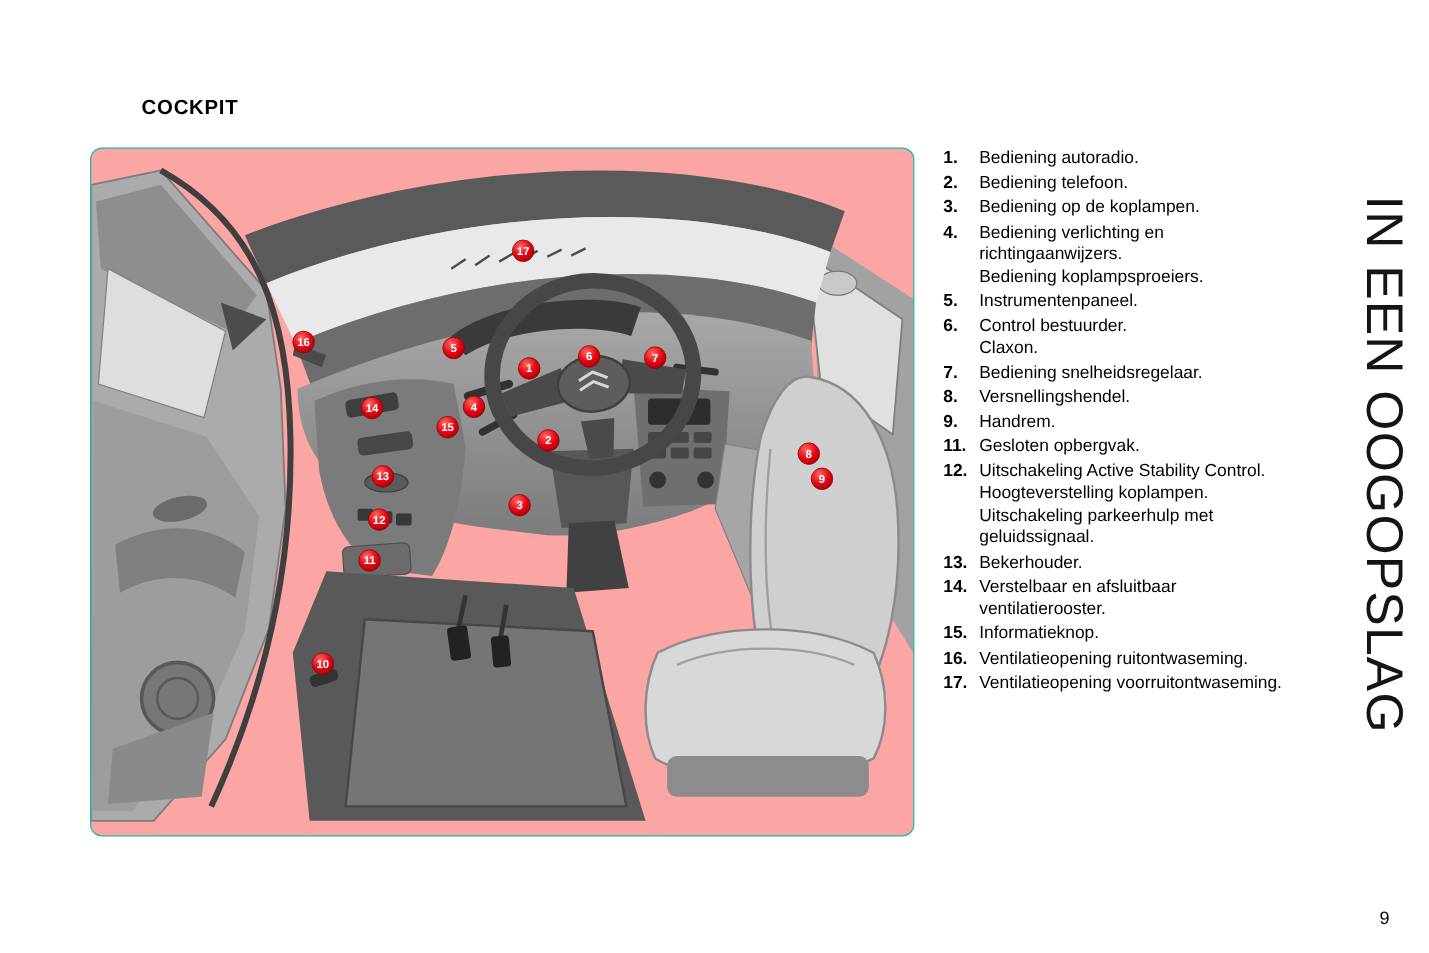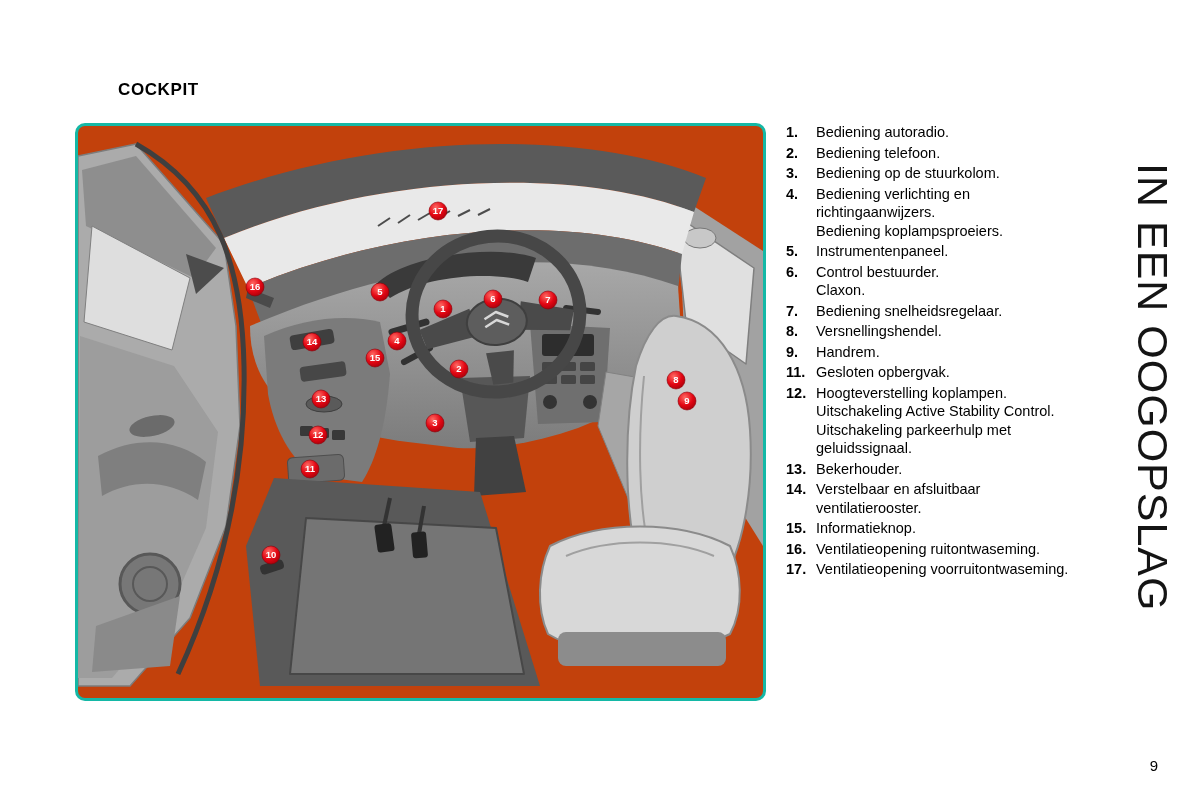--- a/index.html
+++ b/index.html
@@ -11,22 +11,22 @@
     overflow:hidden;
     color:#000;
   }
   .page-title {
     position:absolute; left:75px; top:80px;
     font-size:17px; font-weight:bold; letter-spacing:0.6px;margin-left:43px;
   }
   .diagram-box {
     position:absolute; left:75px; top:123px;
     width:685px; height:572px;
-    border:3px solid #14b8a6; border-radius:10px;
-    background:#c2410c;
+    border:1px solid #14b8a6; border-radius:10px;
+    background:#fca5a5;
     overflow:hidden;
   }
   .diagram-box svg { display:block; width:100%; height:100%; }
   .marker-label {
     fill:#ffffff; font-size:9.5px; font-weight:bold;
     text-anchor:middle;
     font-family:"Liberation Sans", sans-serif;
   }
   .legend {
     position:absolute; left:786px; top:123px; width:320px;
@@ -232,21 +232,21 @@
       </div>
       <div class="legend-item">
         <span class="legend-num">2.</span>
         <span class="legend-text">
           <span class="legend-line">Bediening telefoon.</span>
         </span>
       </div>
       <div class="legend-item">
         <span class="legend-num">3.</span>
         <span class="legend-text">
-          <span class="legend-line">Bediening op de stuurkolom.</span>
+          <span class="legend-line">Bediening op de koplampen.</span>
         </span>
       </div>
       <div class="legend-item">
         <span class="legend-num">4.</span>
         <span class="legend-text">
           <span class="legend-line">Bediening verlichting en richtingaanwijzers.</span>
           <span class="legend-line">Bediening koplampsproeiers.</span>
         </span>
       </div>
       <div class="legend-item">
@@ -282,22 +282,22 @@
       </div>
       <div class="legend-item">
         <span class="legend-num">11.</span>
         <span class="legend-text">
           <span class="legend-line">Gesloten opbergvak.</span>
         </span>
       </div>
       <div class="legend-item">
         <span class="legend-num">12.</span>
         <span class="legend-text">
+          <span class="legend-line">Uitschakeling Active Stability Control.</span>
           <span class="legend-line">Hoogteverstelling koplampen.</span>
-          <span class="legend-line">Uitschakeling Active Stability Control.</span>
           <span class="legend-line">Uitschakeling parkeerhulp met geluidssignaal.</span>
         </span>
       </div>
       <div class="legend-item">
         <span class="legend-num">13.</span>
         <span class="legend-text">
           <span class="legend-line">Bekerhouder.</span>
         </span>
       </div>
       <div class="legend-item">

